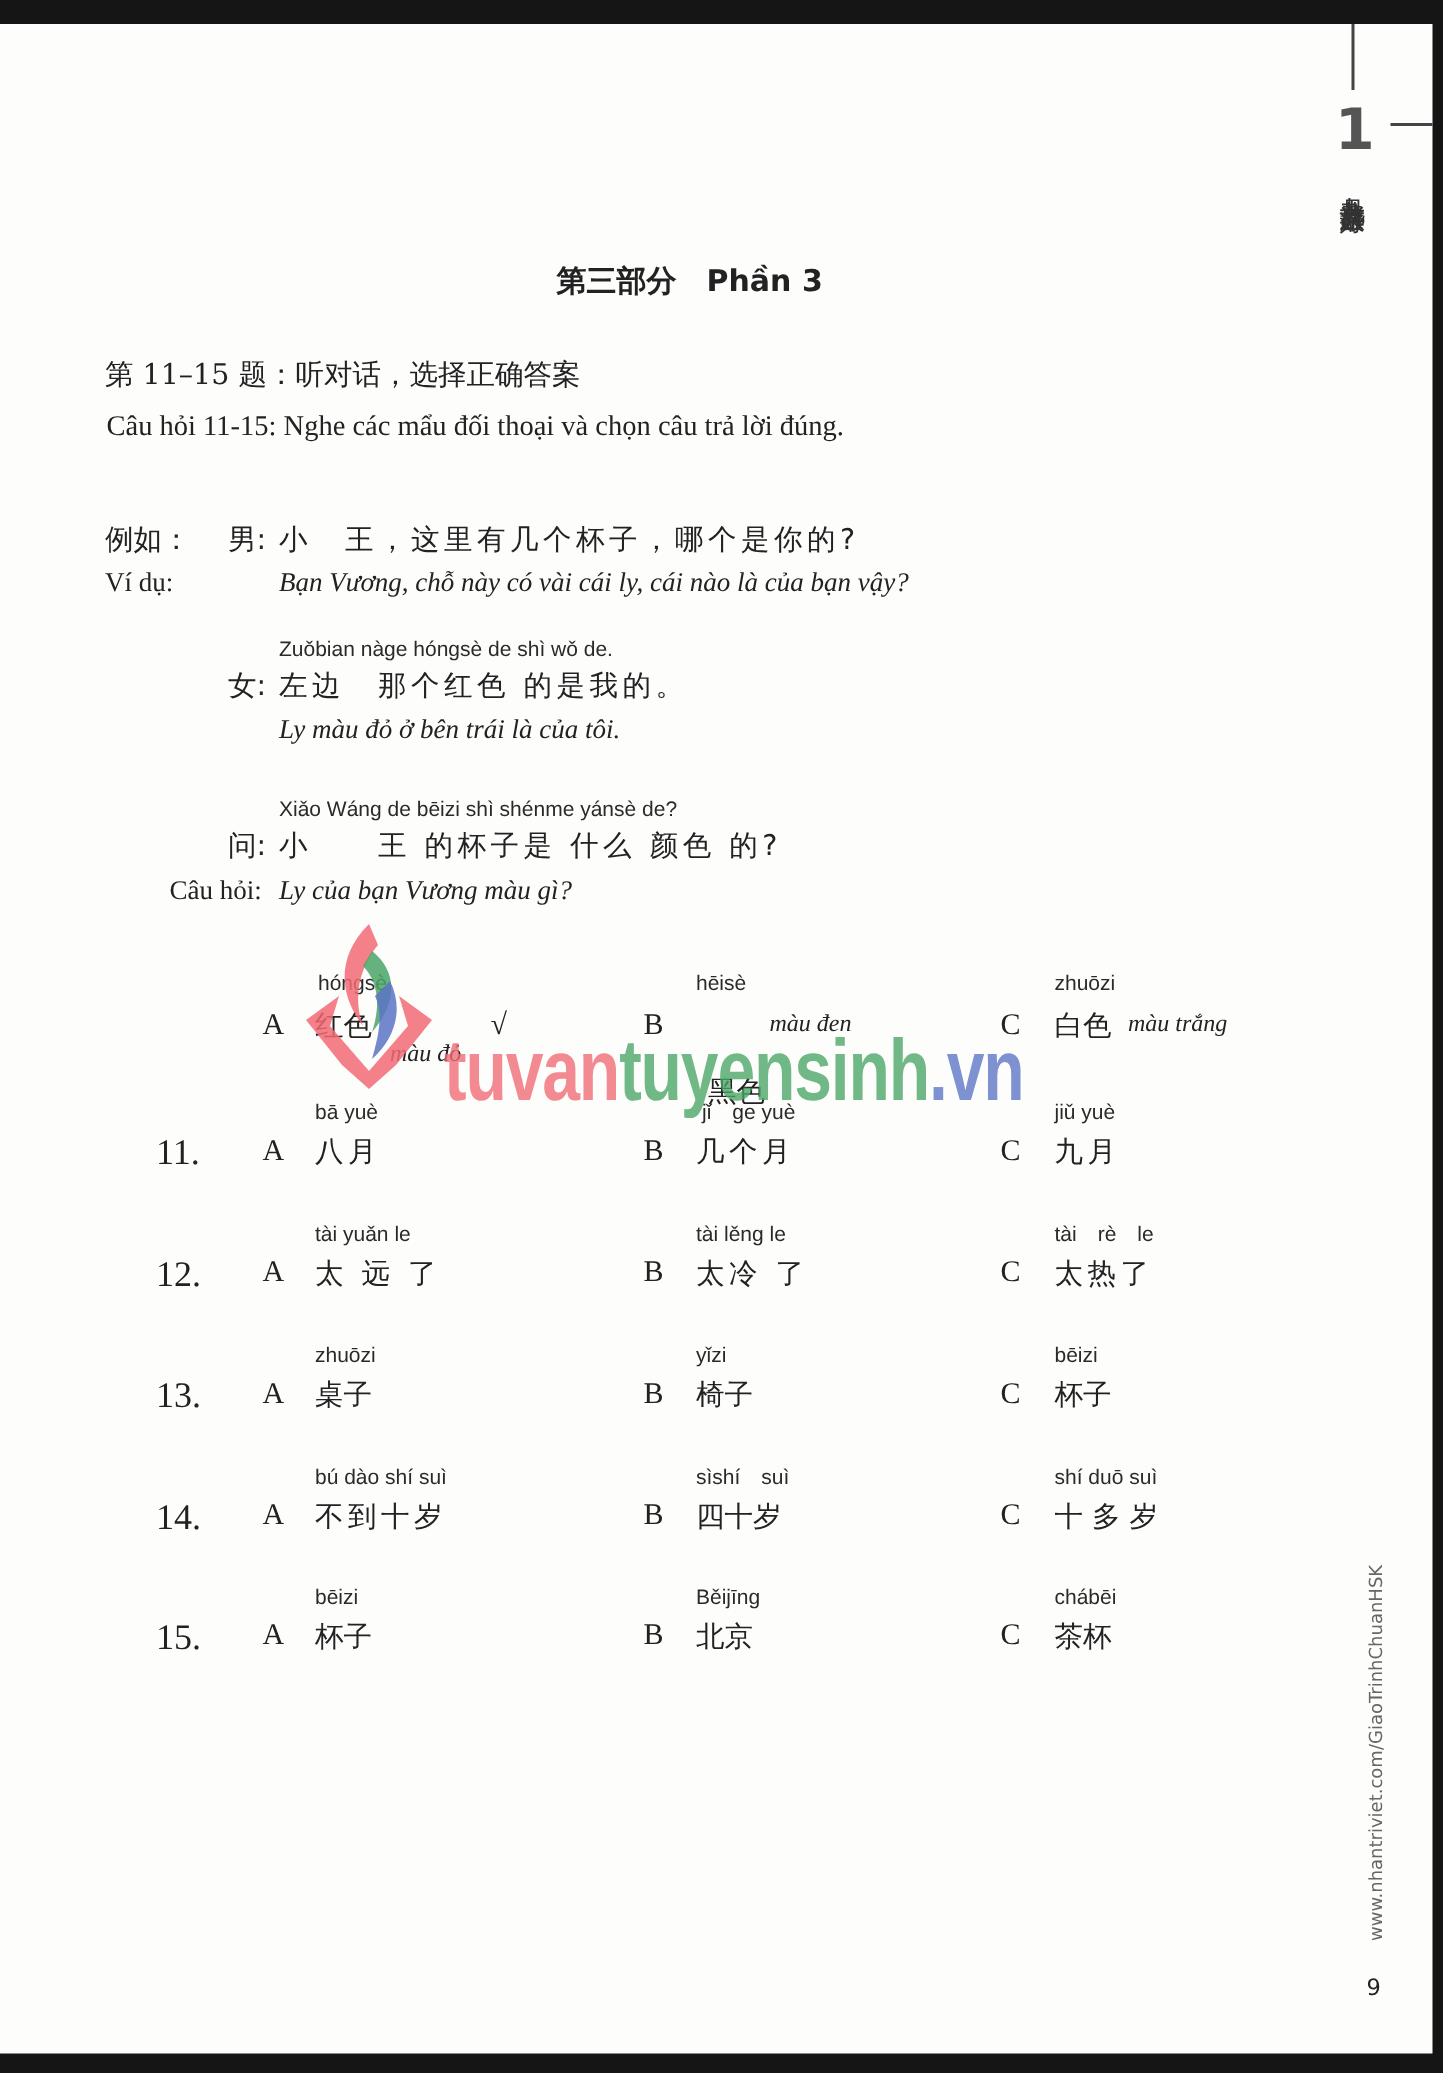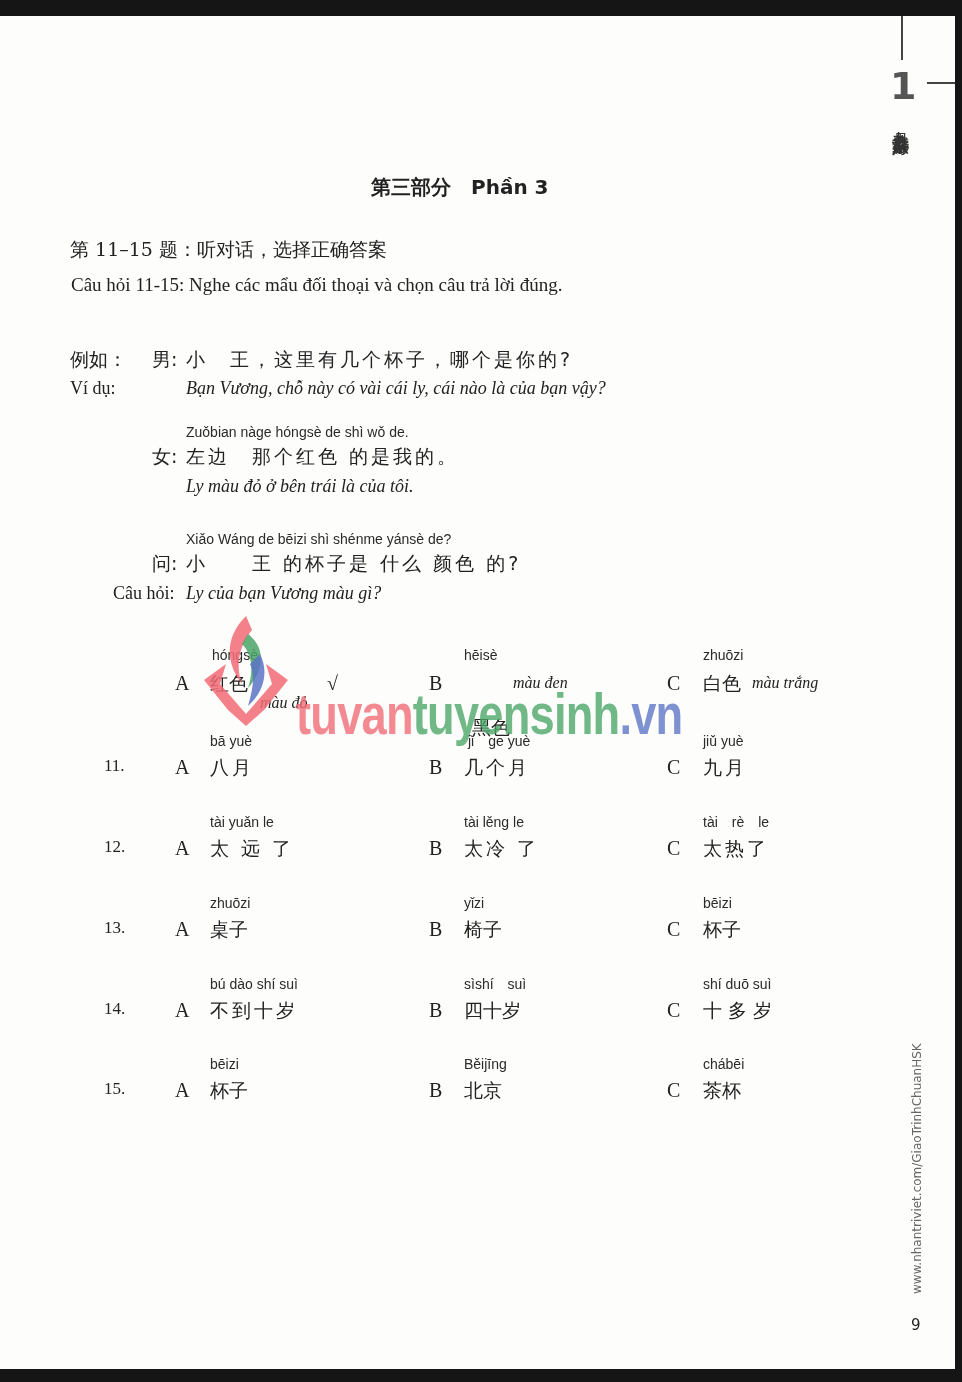--- a/index.html
+++ b/index.html
@@ -16,21 +16,21 @@
     left: 0; top: 16px;
     width: 955px; height: 1353px;
     background: #fdfdfc;
   }
   .abs { position: absolute; white-space: nowrap; }
   .sans { font-family: "DejaVu Sans", "Liberation Sans", sans-serif; }
   .pinyin { font-family: "Liberation Sans", "DejaVu Sans", sans-serif; font-size: 14px; color: #2a2a2a; }
   .cn { font-family: "DejaVu Sans", sans-serif; font-size: 19px; letter-spacing: 3px; color: #222; }
   .vi { font-family: "Liberation Serif", serif; font-size: 18px; font-style: italic; color: #222; }
   .lbl { font-family: "Liberation Serif", serif; font-size: 20px; color: #222; }
-  .qnum { font-family: "Liberation Serif", serif; font-size: 17px; color: #222; }
+  .qnum { font-family: "Liberation Serif", serif; font-size: 24px; color: #222; }
   .vline { position: absolute; background: #444; }
 
   
   .section-title { font-family: "DejaVu Sans", sans-serif; font-size: 20px; font-weight: bold; color: #222; }
   .instruction-cn { font-family: "DejaVu Serif", serif; font-size: 19px; color: #222; }
   .instruction-vi { font-family: "Liberation Serif", serif; font-size: 19px; color: #222; }
 
   
   .chapter-num { font-family: "DejaVu Sans", sans-serif; font-weight: bold; font-size: 38px; color: #555; }
   .chapter-title-vert {

